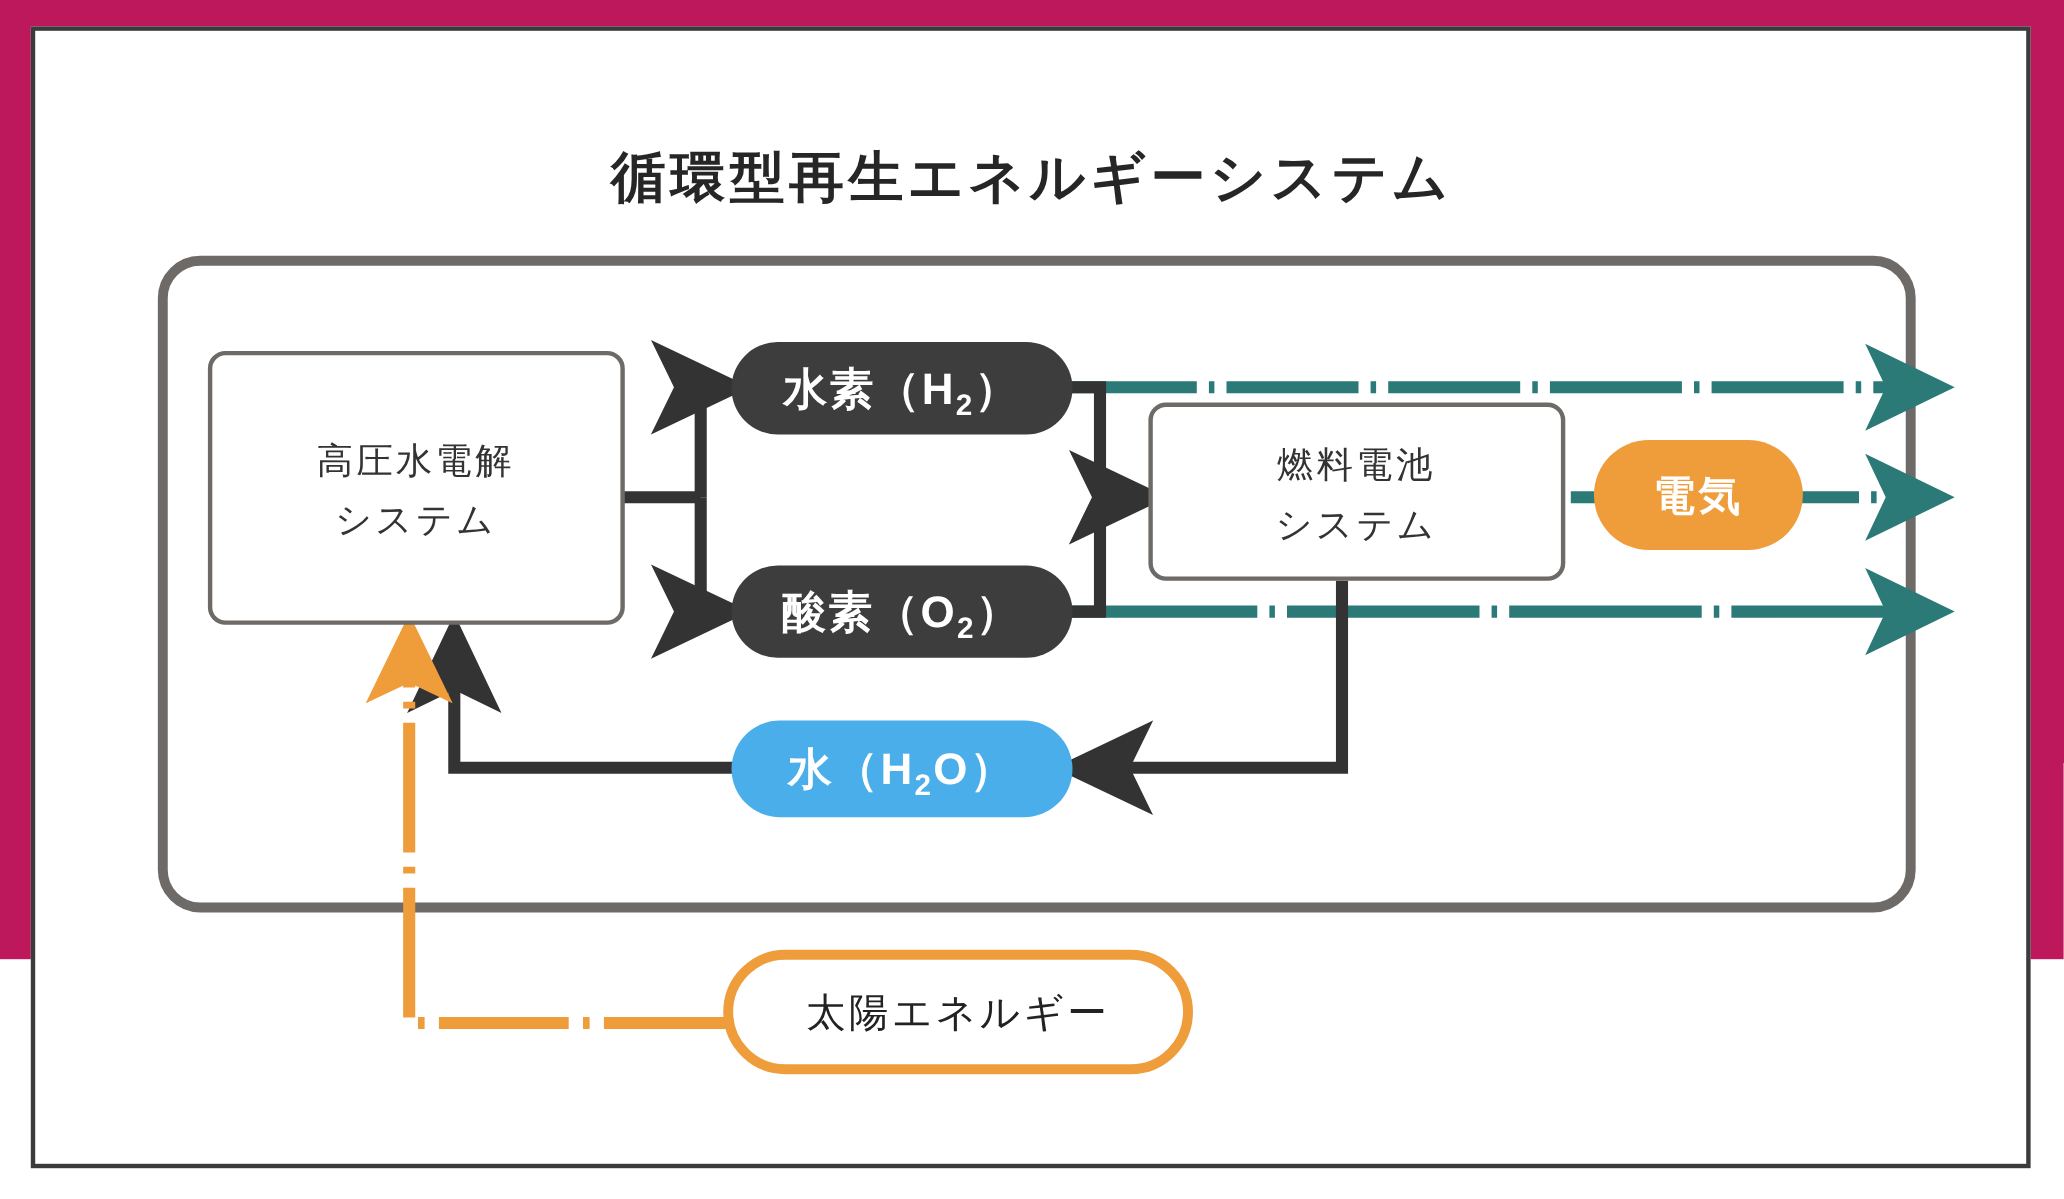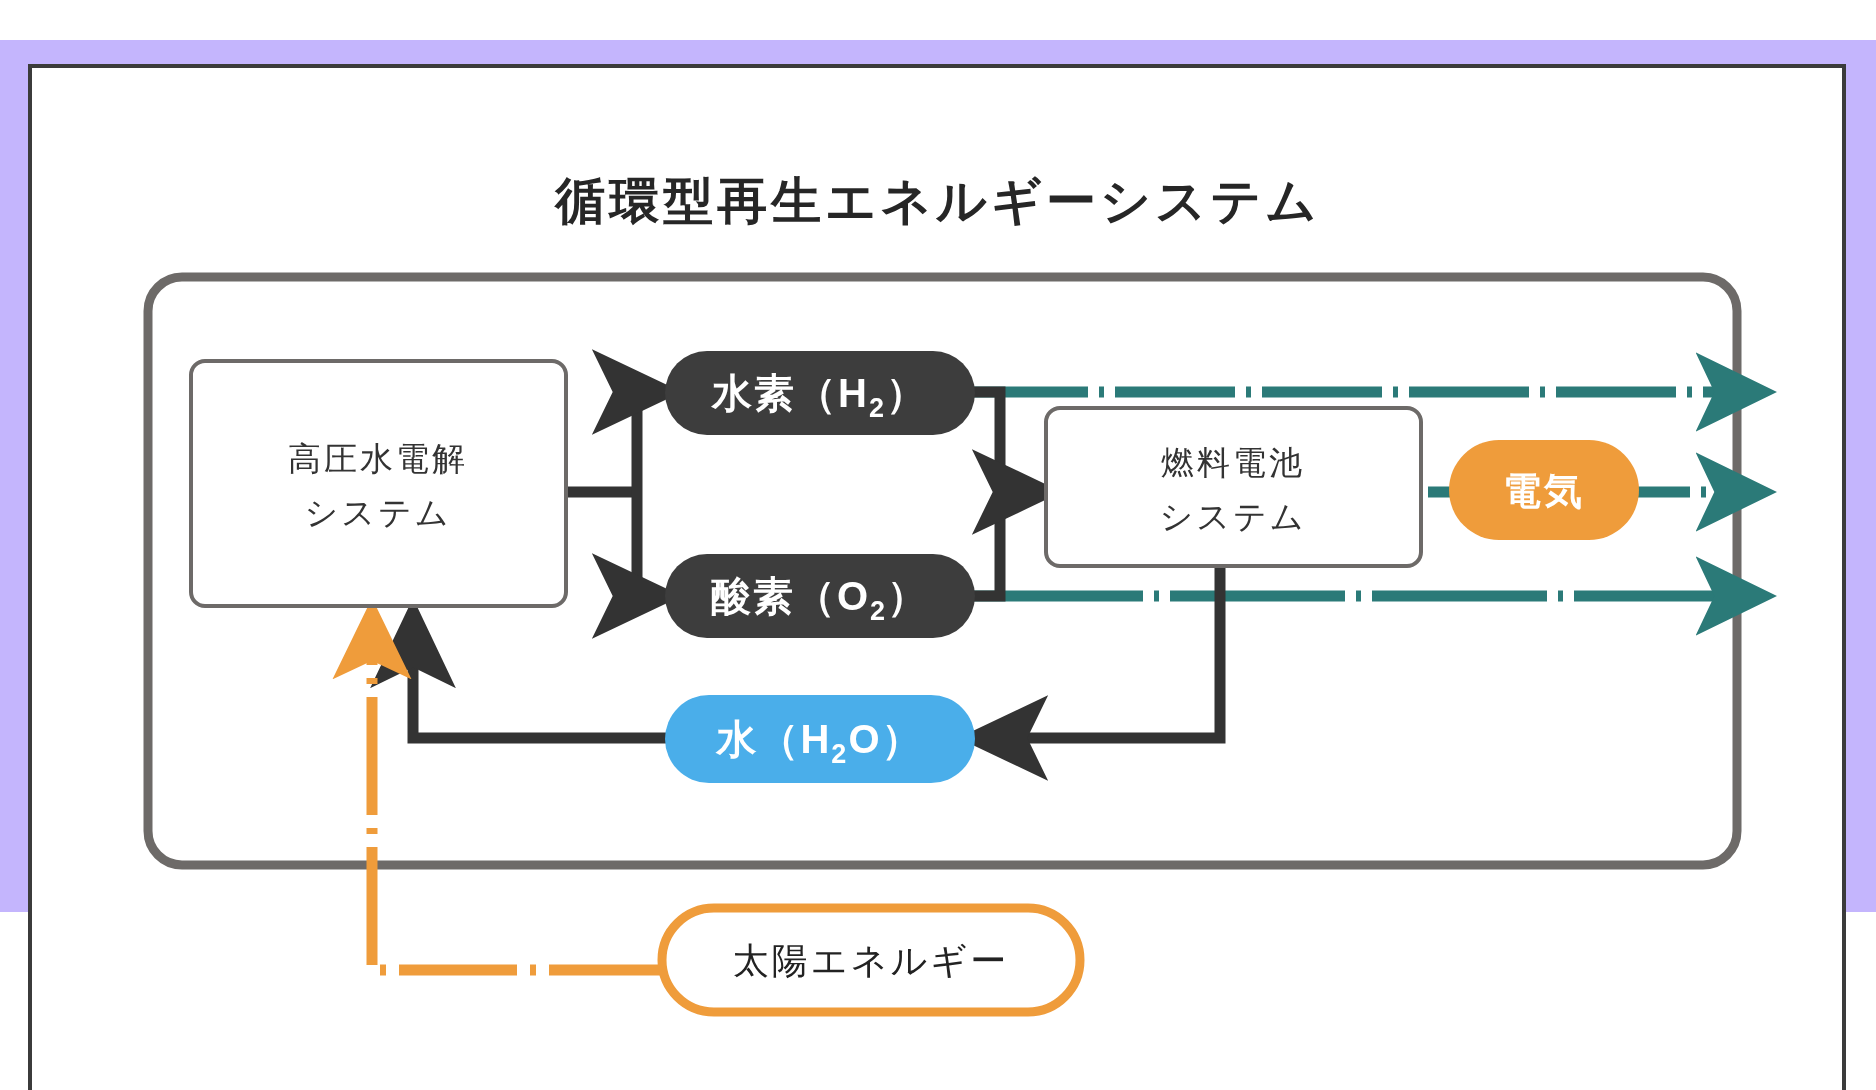--- a/index.html
+++ b/index.html
@@ -1,21 +1,21 @@
 <!DOCTYPE html>
 <html><head>
 <meta charset="utf-8">
 <style>
   html,body{margin:0;padding:0;background:#ffffff;}
   body{
     width:1876px;height:1090px;
     font-family:"Liberation Sans","DejaVu Sans",sans-serif;
     overflow:hidden;
   }
-  #stage{position:relative;width:1876px;height:872px;background:#c4b5fd;margin-top:40px;}
+  #stage{position:relative;width:1876px;height:872px;background:#be185d;}
   #frame{
     position:absolute;left:28px;top:24px;
     width:1818px;height:1038px;
     border:4px solid #3b3b3b;
     background:#ffffff;
     box-sizing:border-box;
   }
   svg#diagram{position:absolute;left:0;top:0;width:1876px;height:1090px;}
   text{font-family:"Liberation Sans","DejaVu Sans",sans-serif;}
   .title-txt{font-size:50px;font-weight:bold;fill:#262626;letter-spacing:4px;}

